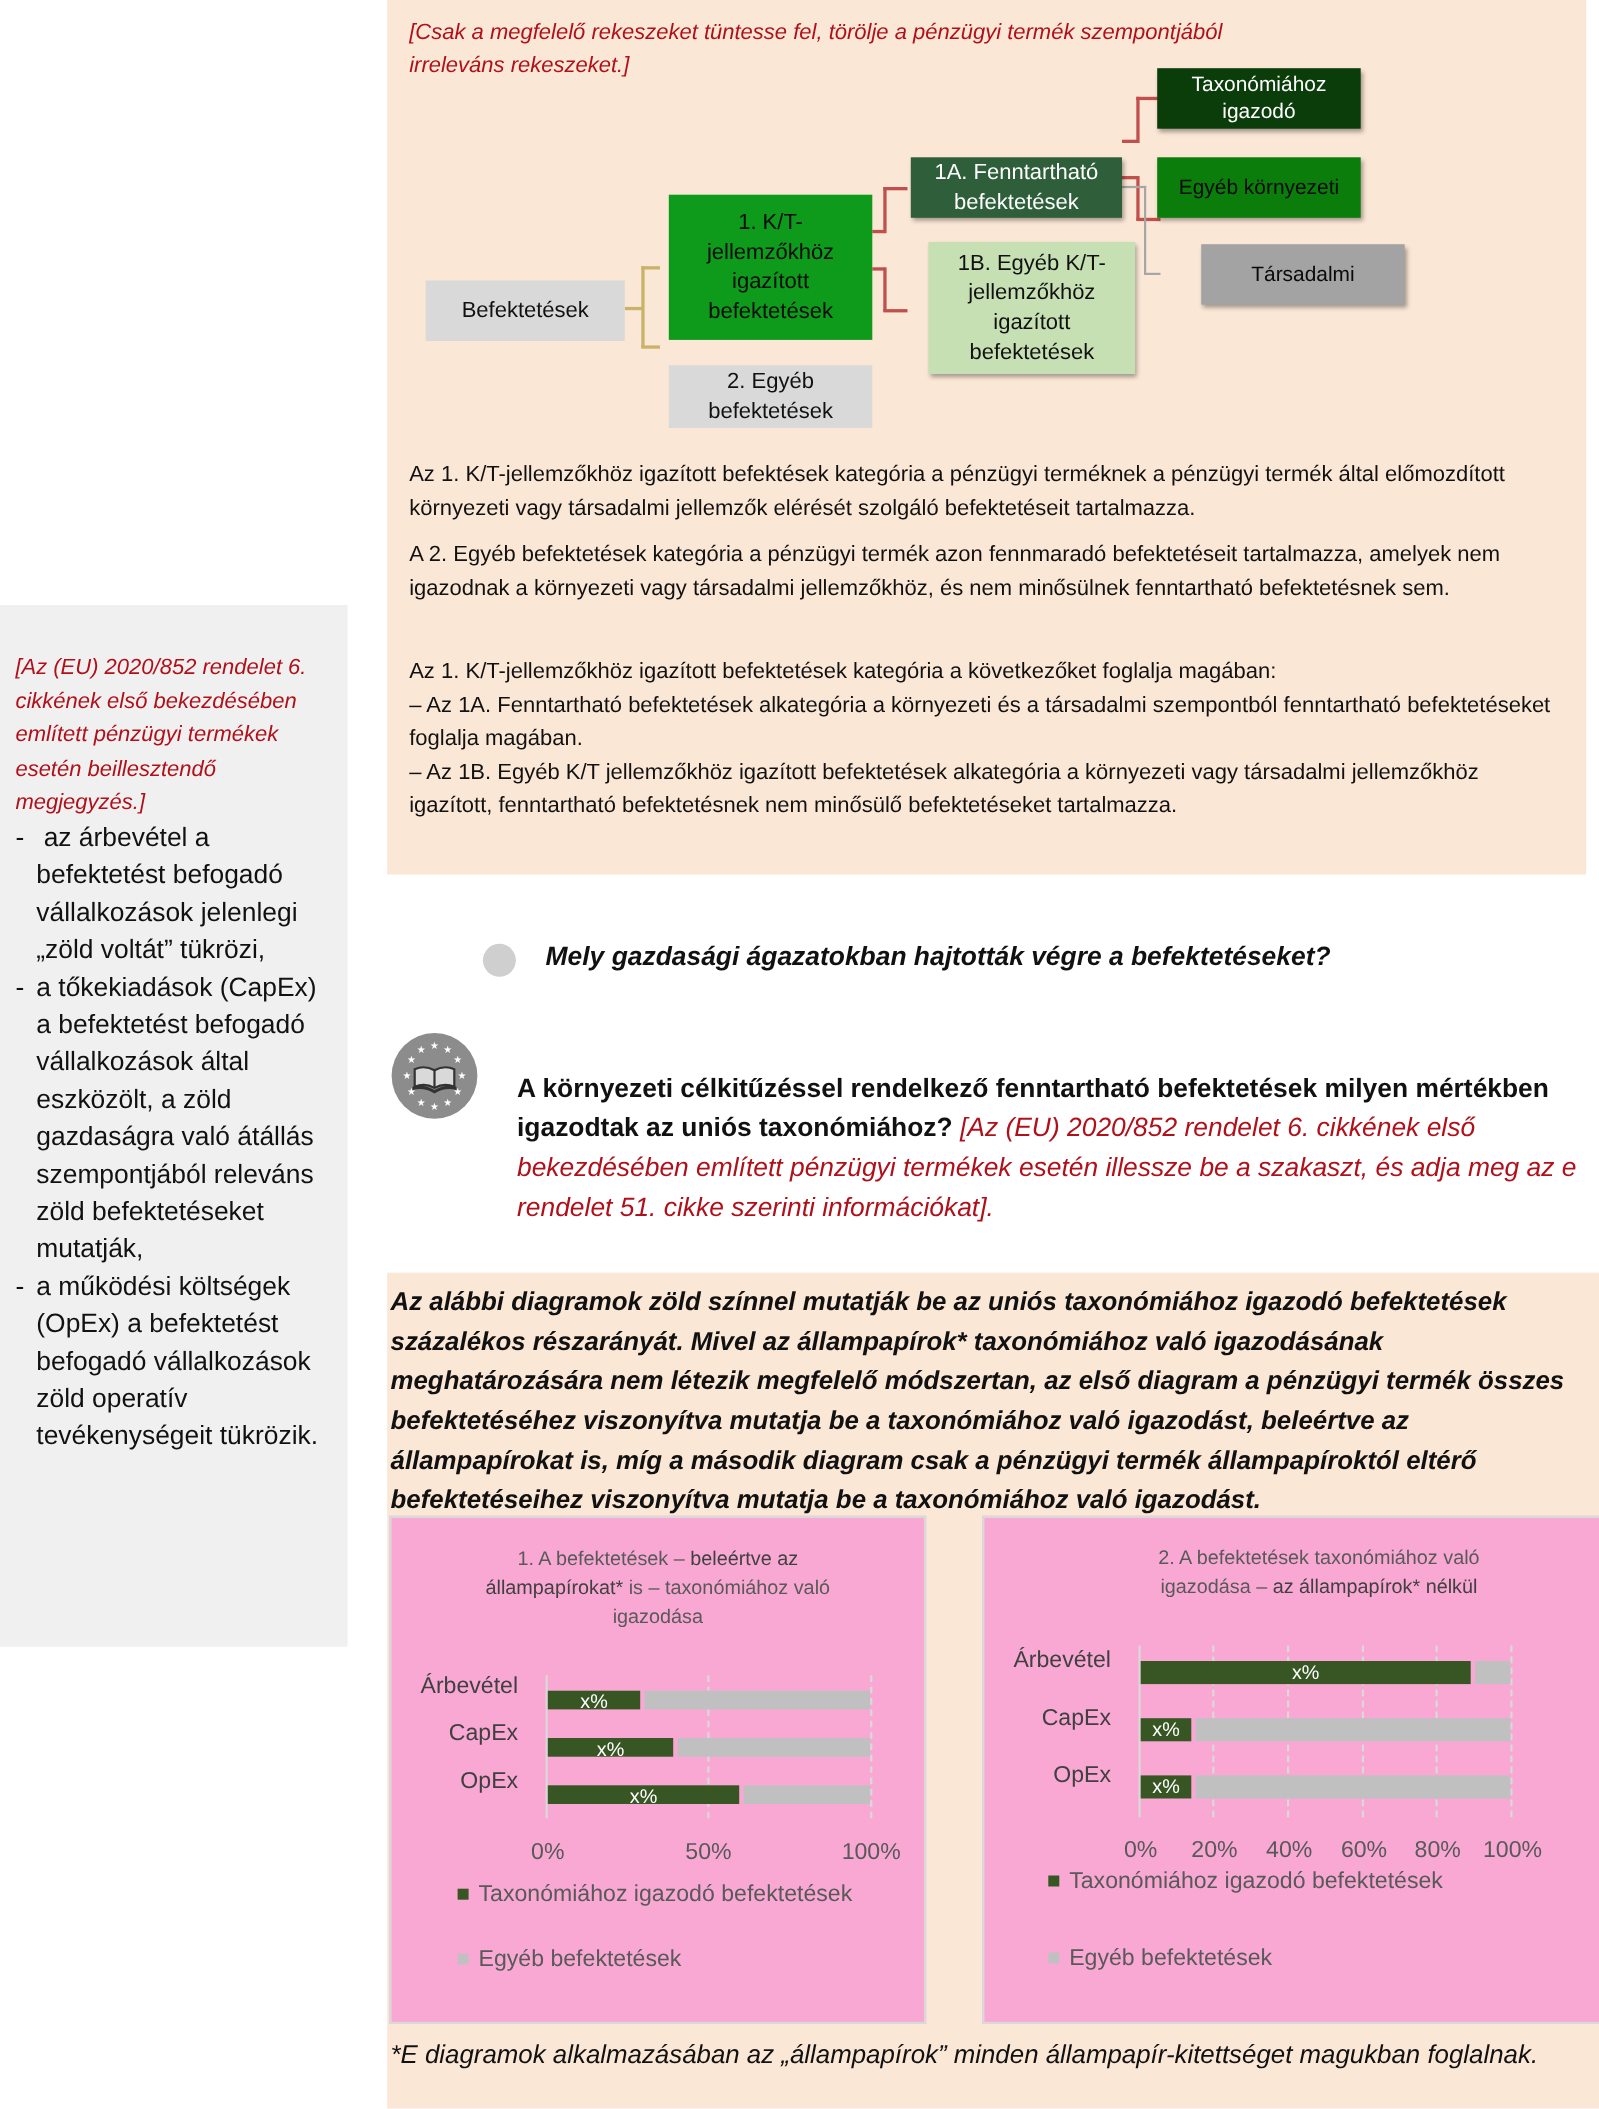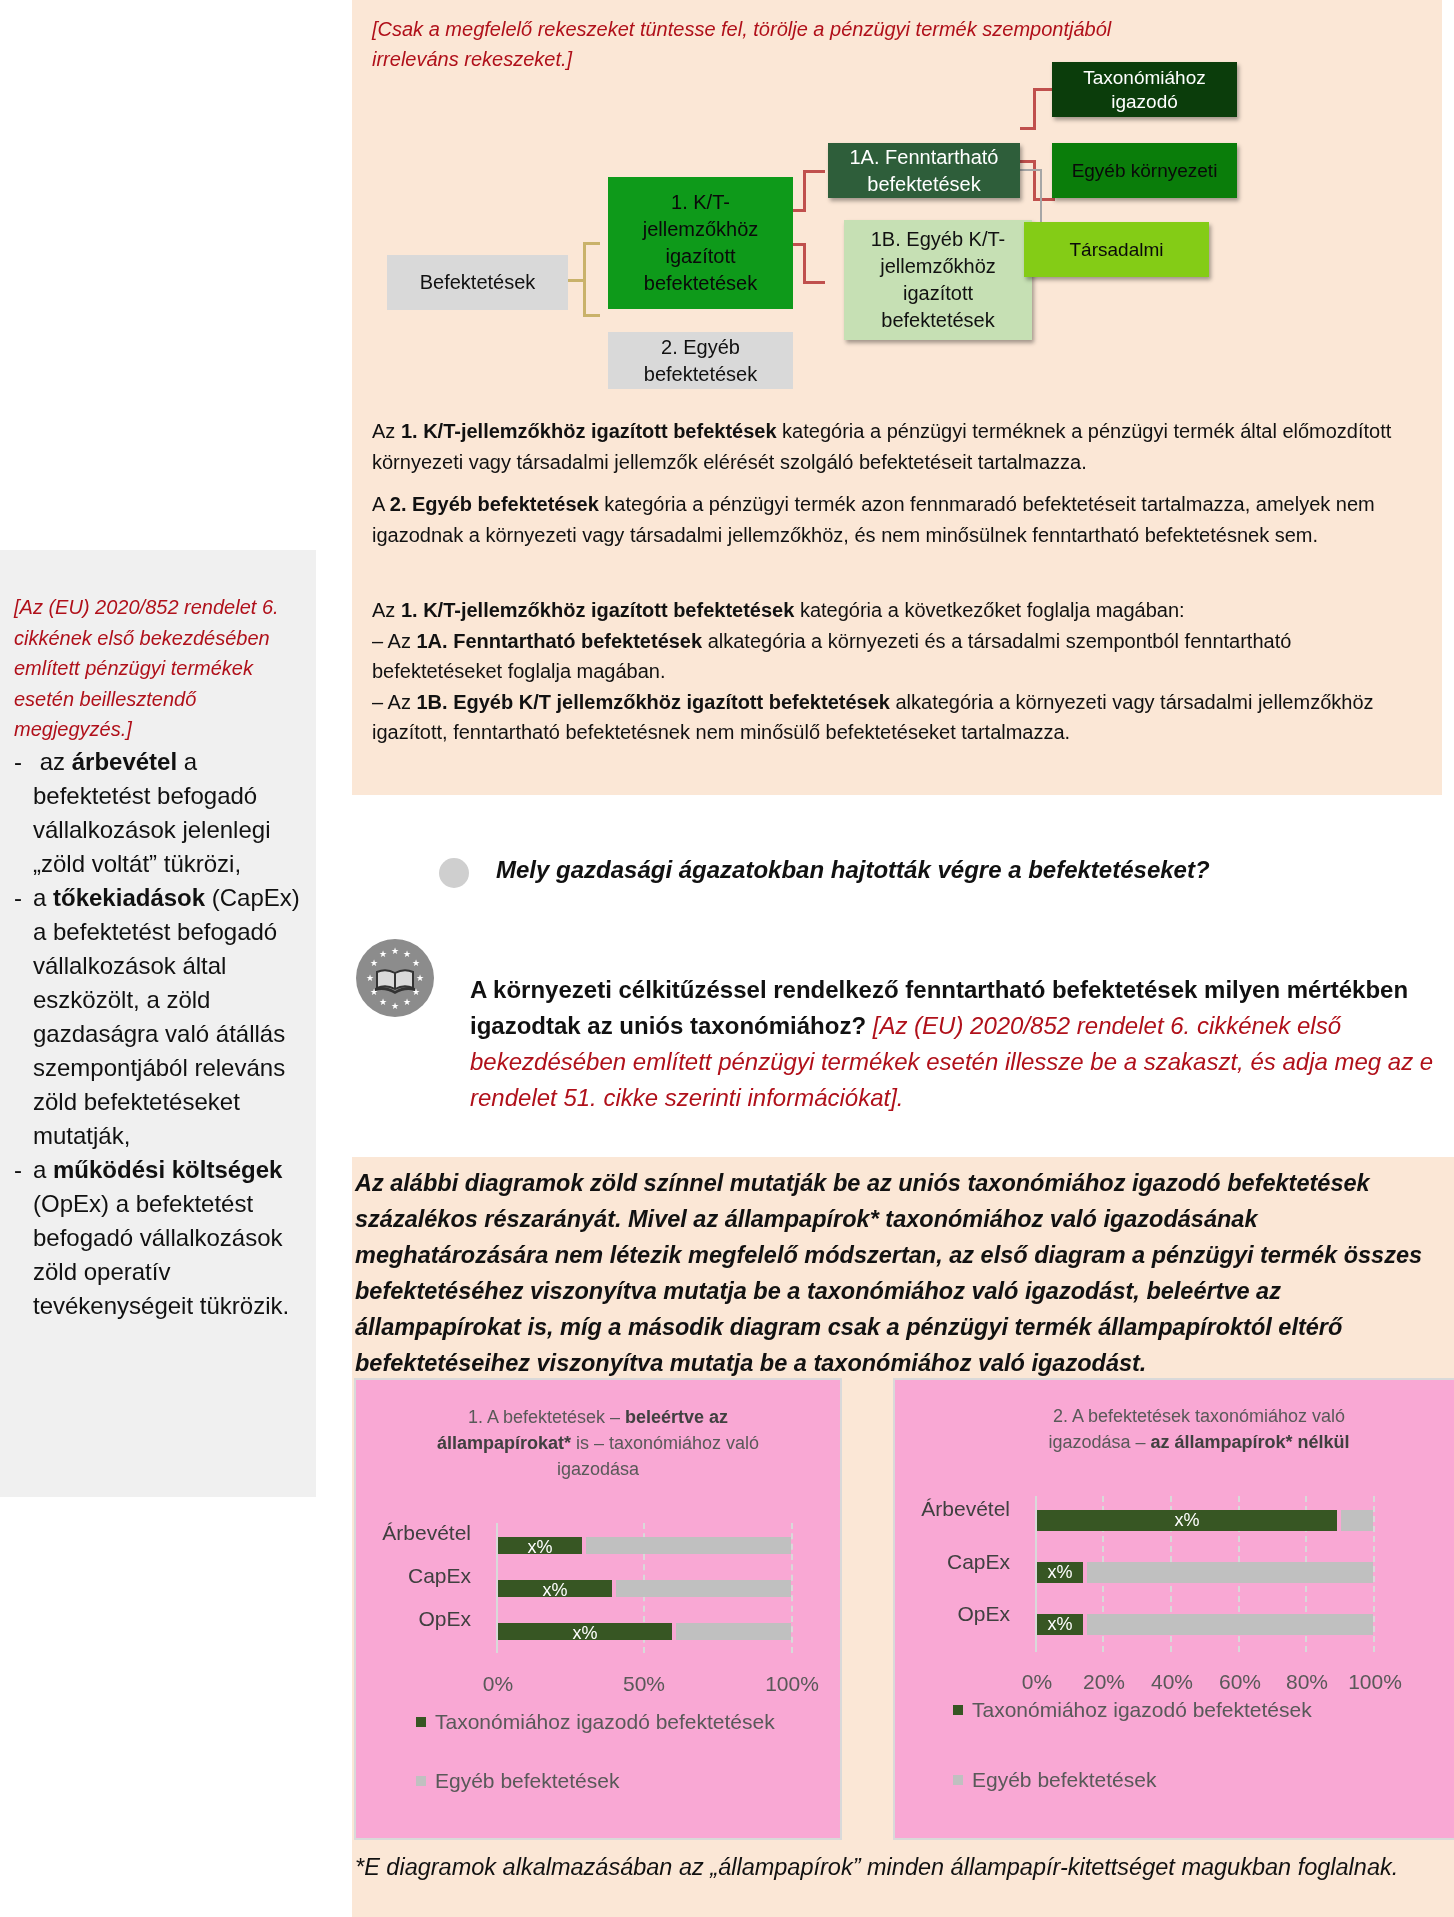--- a/index.html
+++ b/index.html
@@ -1,20 +1,20 @@
 <!DOCTYPE html>
 <html><head>
 <meta charset="utf-8">
 <style>
   * { box-sizing: border-box; margin: 0; padding: 0; }
   html, body { width: 1454px; height: 1917px; background: #ffffff; overflow: hidden; }
   body { position: relative; font-family: "Liberation Sans", "DejaVu Sans", sans-serif; color: #111; }
 
   .red { color: #b0101a; }
-  b { font-weight: bold; text-align: right; }
+  b { font-weight: normal; text-align: right; }
 
   
   #left-note { position: absolute; left: 0; top: 550px; width: 316px; height: 947px; background: #f0f0f0; padding: 42px 10px 0 14px; }
   #left-note .note-red { font-style: italic; color: #b0101a; font-size: 20px; line-height: 30.5px; }
   #left-note .note-body { font-size: 24px; line-height: 34px; color: #111; }
   #left-note ul { list-style: none; }
   #left-note li { position: relative; padding-left: 19px; }
   #left-note li .dash { position: absolute; left: 0; top: 0; }
 
   
@@ -110,21 +110,21 @@
     </div>
   <div class="dnode shadow" style="left:492px;top:220px;width:188px;height:120px;background:#c6e0b4;color:#111;padding:0 18px;">
       <span>1B. Egyéb K/T-jellemzőkhöz igazított befektetések</span>
     </div>
   <div class="dnode shadow" style="left:700px;top:62px;width:185px;height:55px;background:#0b3d0b;color:#ffffff;font-size:19px;line-height:24px;padding:16px 20px;">
       <span>Taxonómiához igazodó</span>
     </div>
   <div class="dnode shadow" style="left:700px;top:143px;width:185px;height:55px;background:#0a7d0a;color:#0a0a0a;font-size:19px;">
       <span>Egyéb környezeti</span>
     </div>
-  <div class="dnode shadow" style="left:672px;top:222px;width:185px;height:55px;background:#84cc16;color:#0a0a0a;font-size:19px;">
+  <div class="dnode shadow" style="left:740px;top:222px;width:185px;height:55px;background:#a3a3a3;color:#0a0a0a;font-size:19px;">
       <span>Társadalmi</span>
     </div>
 
   <div class="para" style="top:416px;"><span>Az </span><b>1. K/T-jellemzőkhöz igazított befektések</b><span> kategória a pénzügyi terméknek a pénzügyi termék által előmozdított környezeti vagy társadalmi jellemzők elérését szolgáló befektetéseit tartalmazza.</span></div>
   <div class="para" style="top:489px;"><span>A </span><b>2. Egyéb befektetések</b><span> kategória a pénzügyi termék azon fennmaradó befektetéseit tartalmazza, amelyek nem igazodnak a környezeti vagy társadalmi jellemzőkhöz, és nem minősülnek fenntartható befektetésnek sem.</span></div>
   <div class="para" style="top:595px;">
     <div><span>Az </span><b>1. K/T-jellemzőkhöz igazított befektetések</b><span> kategória a következőket foglalja magában:</span></div>
     <div><span>– Az </span><b>1A. Fenntartható befektetések</b><span> alkategória a környezeti és a társadalmi szempontból fenntartható befektetéseket foglalja magában.</span></div>
     <div><span>– Az </span><b>1B. Egyéb K/T jellemzőkhöz igazított befektetések</b><span> alkategória a környezeti vagy társadalmi jellemzőkhöz igazított, fenntartható befektetésnek nem minősülő befektetéseket tartalmazza.</span></div>
   </div>

